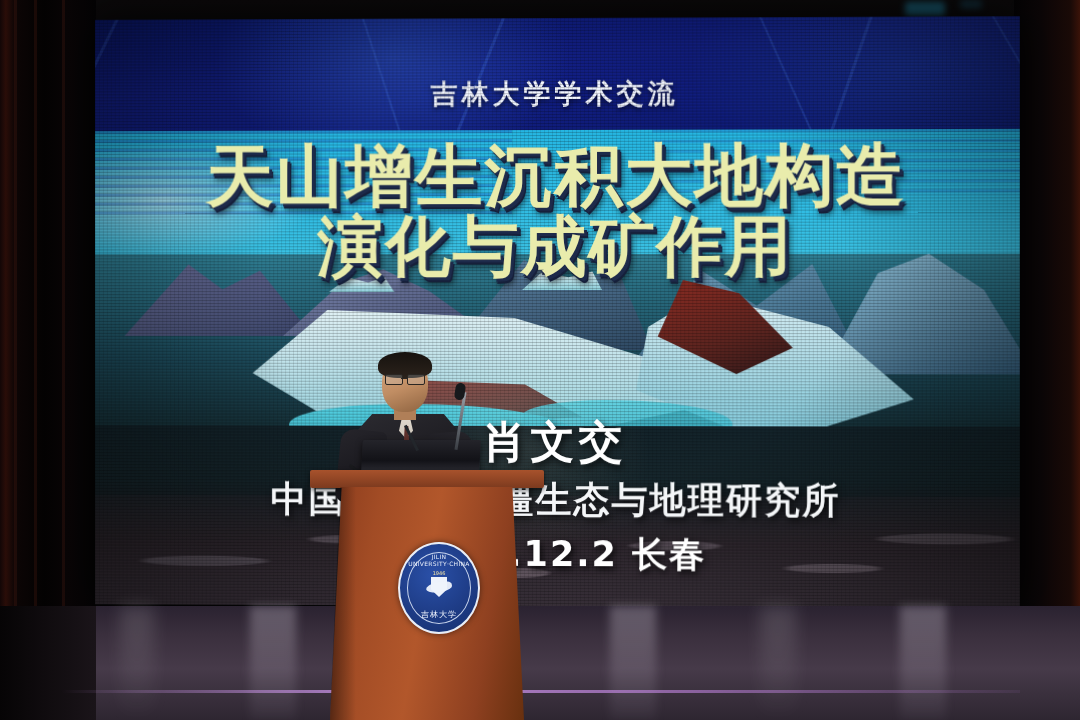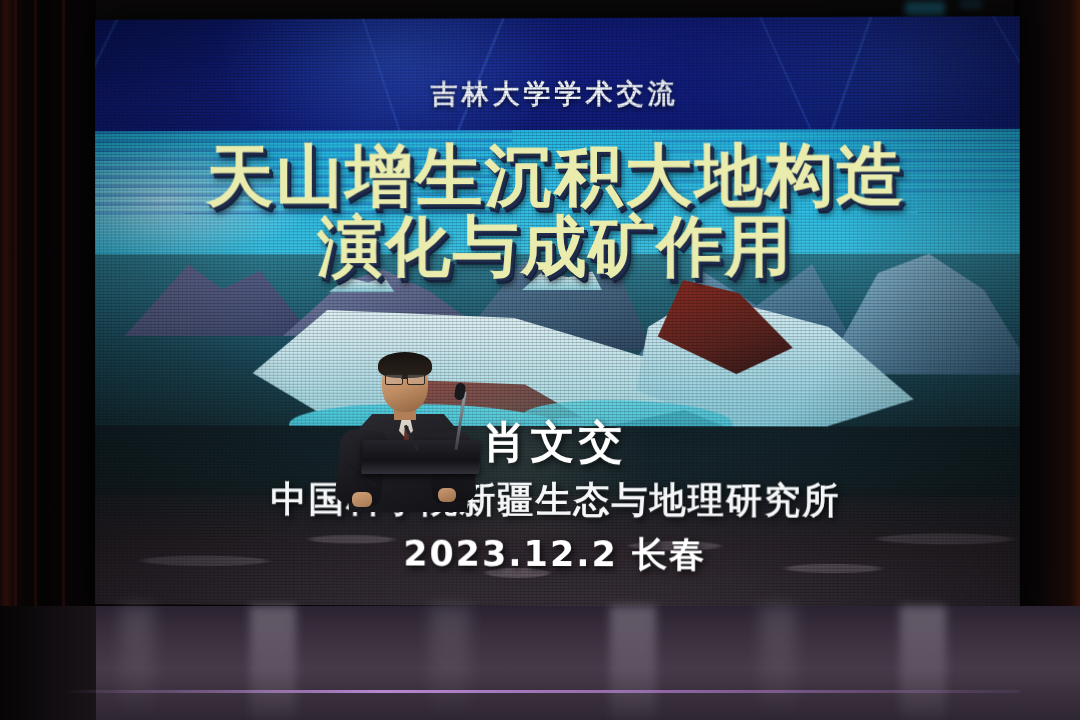--- a/index.html
+++ b/index.html
@@ -316,14 +316,27 @@
     <div class="hand-l"></div>
     <div class="hand-r"></div>
     <div class="pointer"></div>
   </div>
 
   <div class="laptop"></div>
   <div class="mic-stem"></div>
   <div class="mic-head"></div>
   <div class="mic2-stem"></div>
 
+  <div id="podium">
+    <div class="pod-top"></div>
+    <div class="pod-body"></div>
+    <div class="pod-edge"></div>
+    <div class="seal">
+      <div class="ring"></div>
+      <div class="lat">JILIN UNIVERSITY·CHINA</div>
+      <div class="yr">1946</div>
+      <div class="shield"></div>
+      <div class="bird"></div>
+      <div class="cn">吉林大学</div>
+    </div>
+  </div>
 
 </div>
 
 </body></html>

